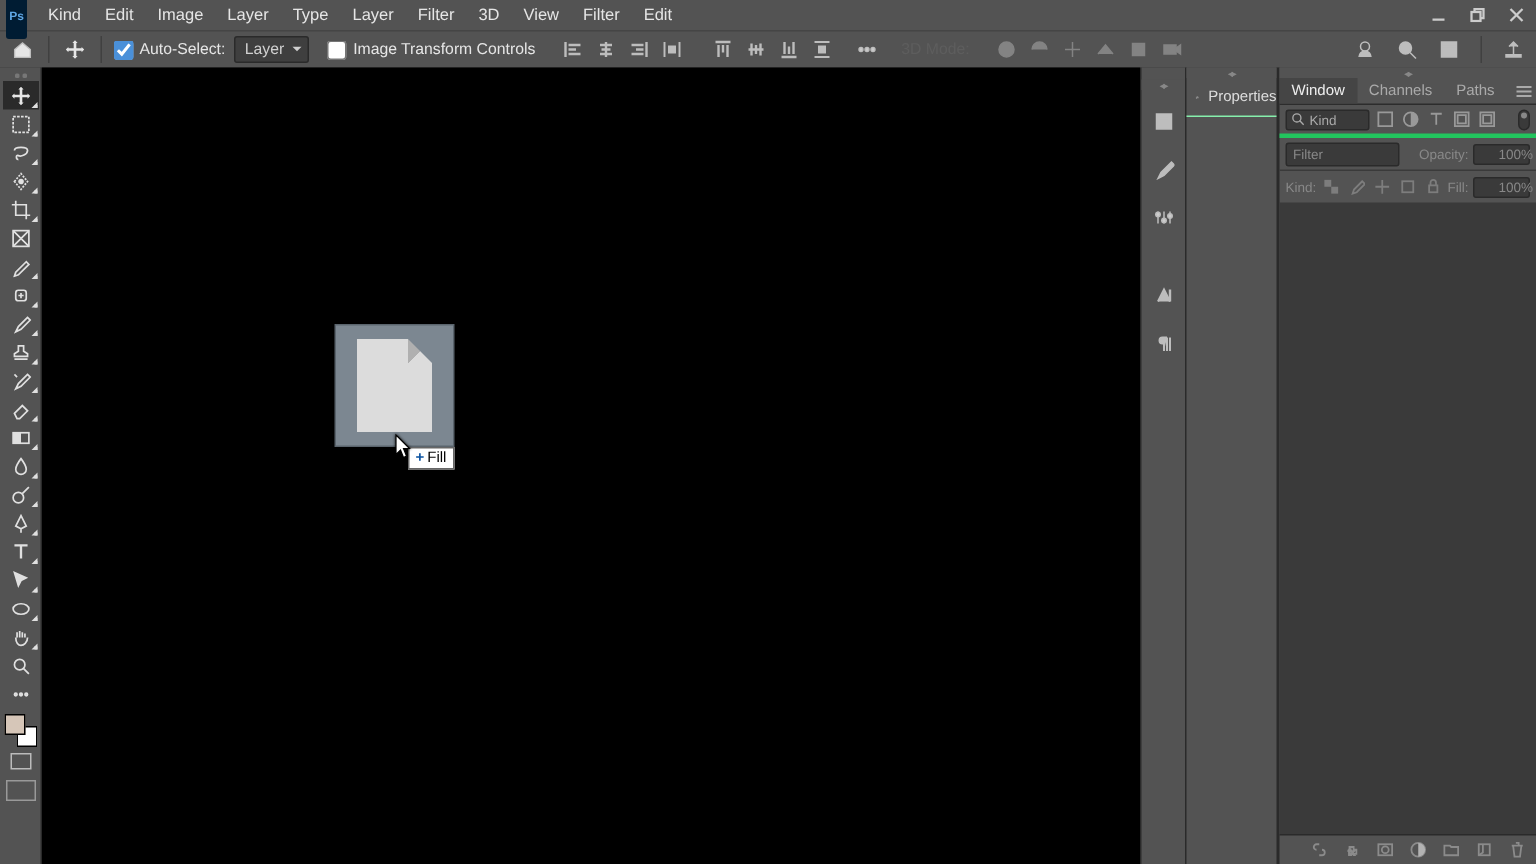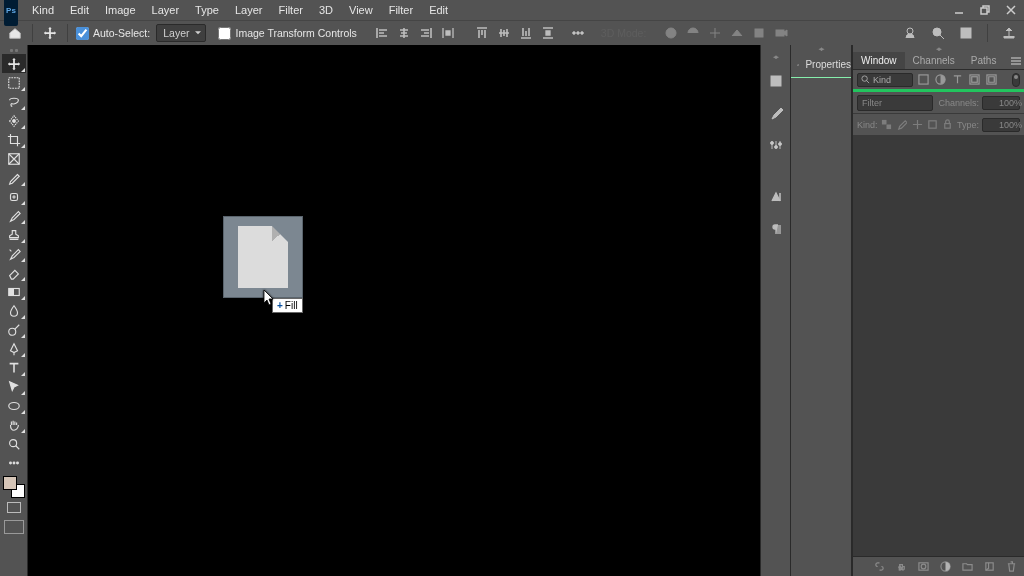--- a/index.html
+++ b/index.html
@@ -619,21 +619,21 @@
             <svg viewBox="0 0 12 12">
               <rect x="1" y="1" width="10" height="10"></rect>
               <path d="M3 3h6v6H3z"></path>
             </svg>
           </div>
         <div class="toggle-pill"></div>
       </div>
 
       <div class="blend-row">
         <div class="blend-select">Filter</div>
-        <span style="margin-left:auto;">Channels:</span>
+        <span style="margin-left:auto;">Opacity:</span>
         <div class="pct-box">100%</div>
       </div>
 
       <div class="lock-row">
         <span>Kind:</span>
         <div class="mini-ico">
             <svg viewBox="0 0 12 12">
               <rect x="1" y="1" width="5" height="5" fill="#999" stroke="none"></rect>
               <rect x="6" y="6" width="5" height="5" fill="#999" stroke="none"></rect>
             </svg>
@@ -652,21 +652,21 @@
             <svg viewBox="0 0 12 12">
               <rect x="2" y="2" width="8" height="8"></rect>
             </svg>
           </div>
         <div class="mini-ico">
             <svg viewBox="0 0 12 12">
               <rect x="3" y="5" width="6" height="5"></rect>
               <path d="M4 5V3a2 2 0 0 1 4 0v2"></path>
             </svg>
           </div>
-        <span style="margin-left:auto;">Type:</span>
+        <span style="margin-left:auto;">Fill:</span>
         <div class="pct-box">100%</div>
       </div>
 
       <div class="layer-body"></div>
 
       <div class="layer-footer">
         <div class="mini-ico">
             <svg viewBox="0 0 12 12">
               <path d="M4 6a2 2 0 0 1 0-4h2M8 6a2 2 0 0 1 0 4H6"></path>
             </svg>

